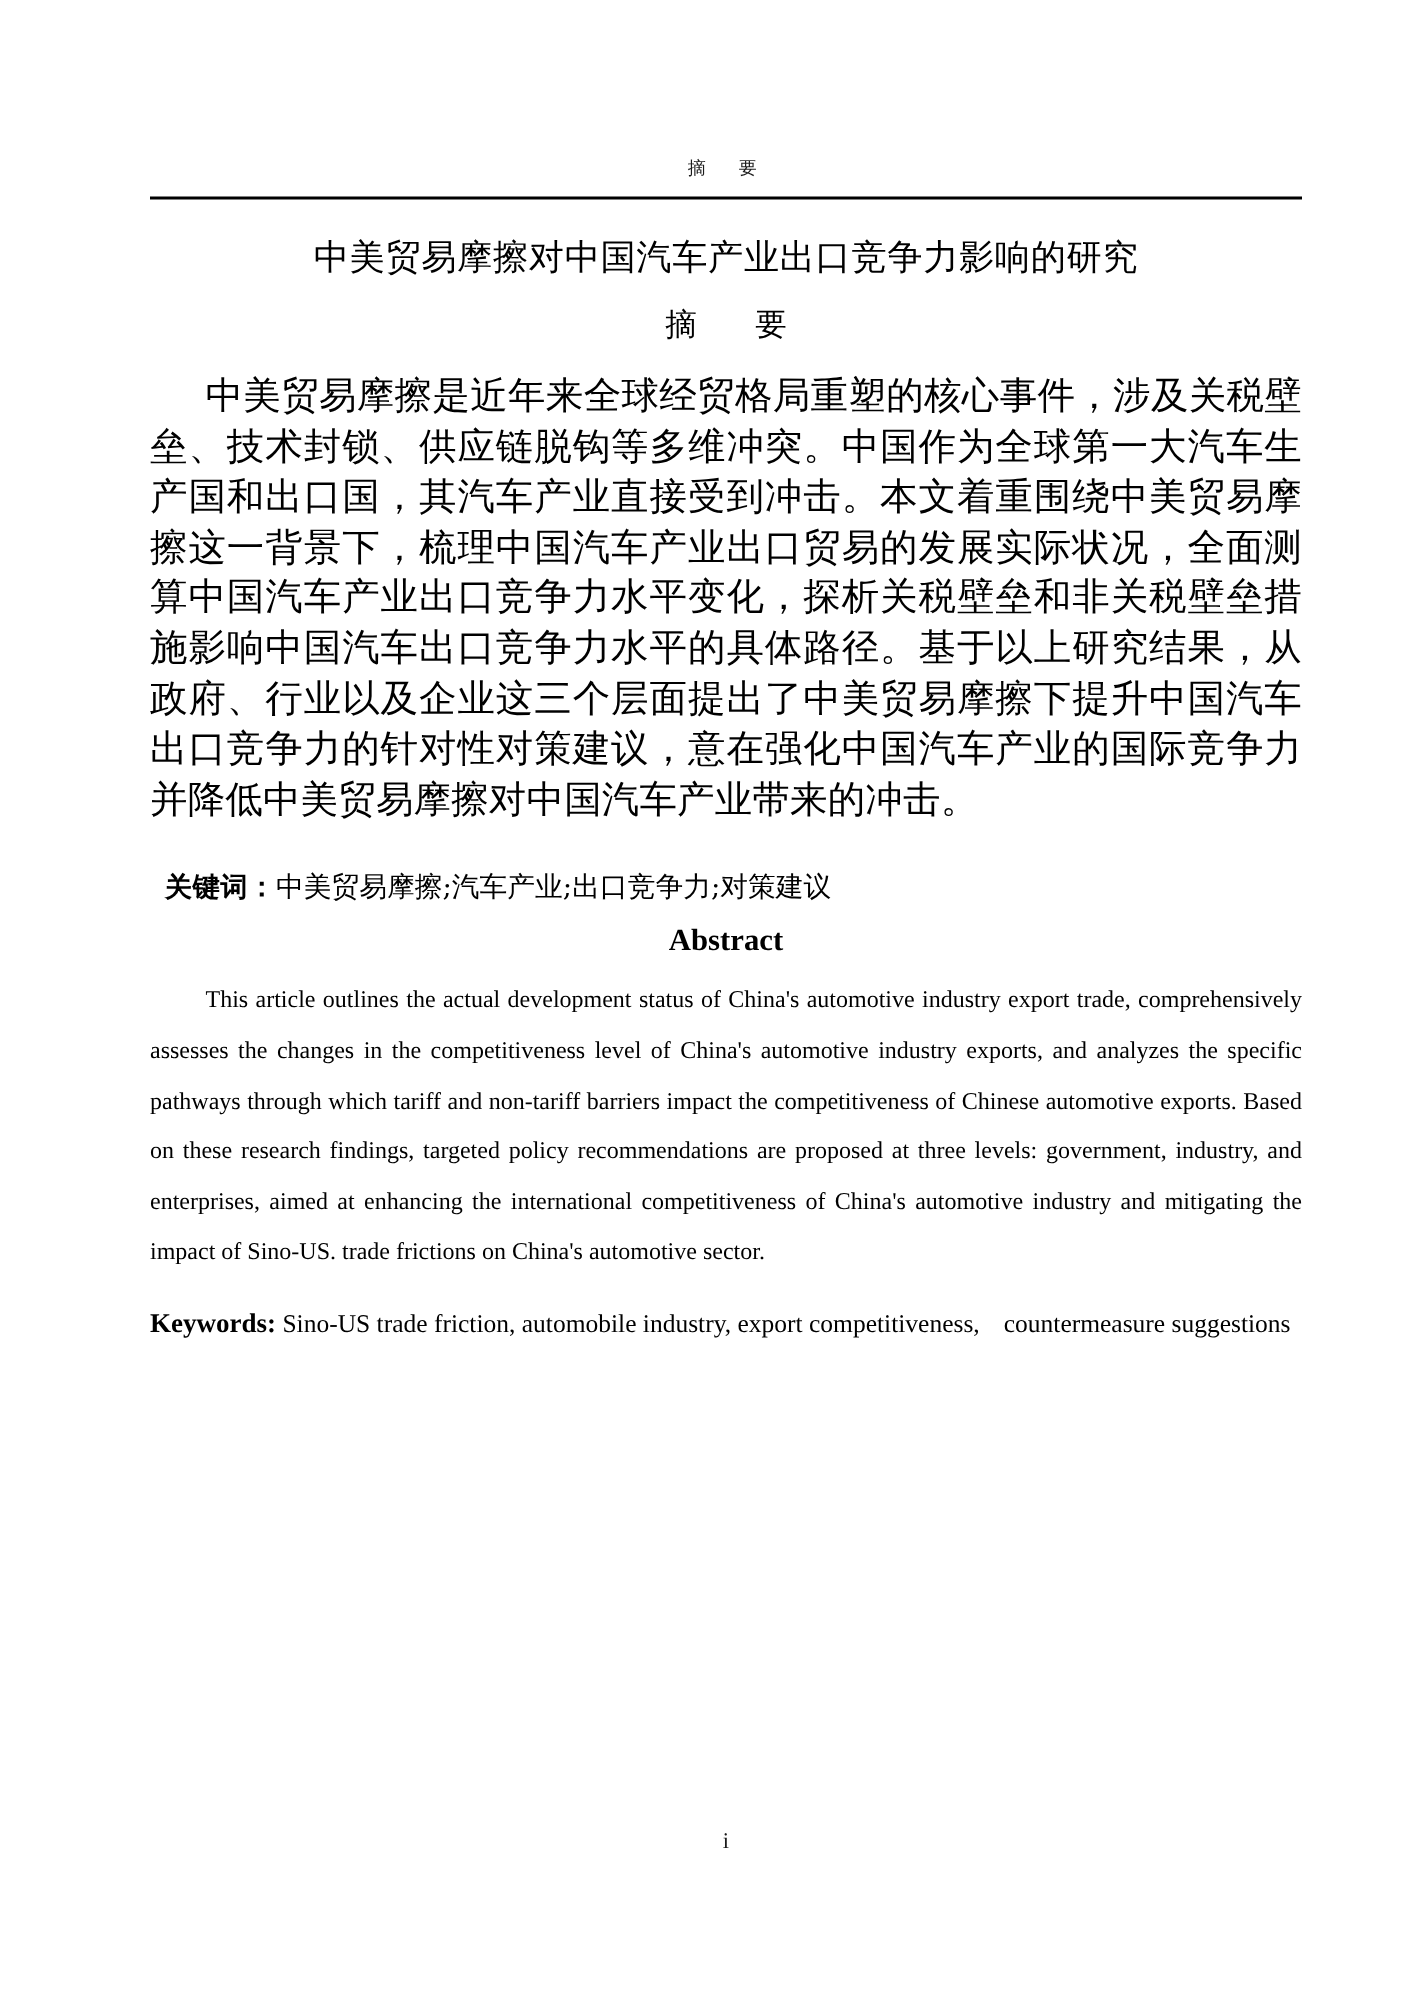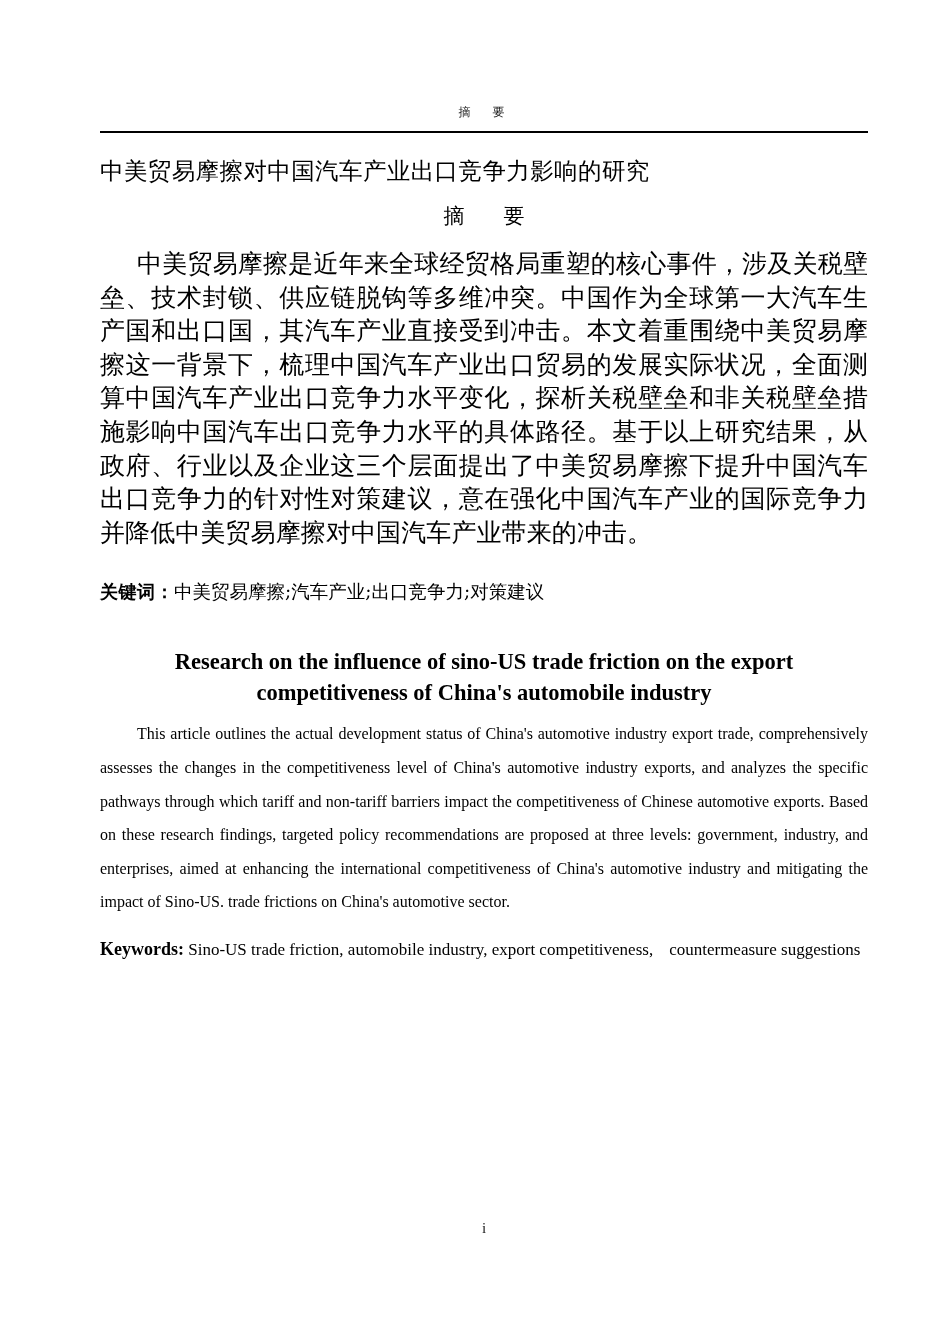--- a/index.html
+++ b/index.html
@@ -54,21 +54,21 @@
     left: 100px;
     top: 143px;
     width: 768px;
   }
 
   
   .cn-title {
     font-family: "DejaVu Sans", "Liberation Sans", sans-serif;
     font-size: 23.5px;
     font-weight: 400;
-    text-align: left;
+    text-align: center;
     line-height: 40px;
     margin: 8px 0 0 0;
     letter-spacing: 0.4px;
   }
   .cn-sub {
     font-family: "DejaVu Sans", "Liberation Sans", sans-serif;
     font-size: 21px;
     font-weight: 400;
     text-align: center;
     line-height: 34px;
@@ -87,21 +87,21 @@
     text-indent: 37px;
     margin: 14px 0 0 0;
     letter-spacing: 0.1px;
   }
 
   
   .cn-keywords {
     font-family: "DejaVu Serif", "Liberation Serif", serif;
     font-size: 18.5px;
     line-height: 33px;
-    margin: 26px 0 0 0;
+    margin: 26px 0 0 10px;
     text-align: left;
   }
   .cn-keywords .kw-label {
     font-family: "DejaVu Sans", "Liberation Sans", sans-serif;
     font-weight: 700;
     font-size: 18px;
     letter-spacing: 0.5px;
   }
   .cn-keywords .kw-value {
     font-family: "DejaVu Serif", "Liberation Serif", serif;
@@ -187,25 +187,22 @@
     <h1 class="cn-title">中美贸易摩擦对中国汽车产业出口竞争力影响的研究</h1>
 
     <h2 class="cn-sub">摘　要</h2>
 
     <p class="cn-body">中美贸易摩擦是近年来全球经贸格局重塑的核心事件，涉及关税壁垒、技术封锁、供应链脱钩等多维冲突。中国作为全球第一大汽车生产国和出口国，其汽车产业直接受到冲击。本文着重围绕中美贸易摩擦这一背景下，梳理中国汽车产业出口贸易的发展实际状况，全面测算中国汽车产业出口竞争力水平变化，探析关税壁垒和非关税壁垒措施影响中国汽车出口竞争力水平的具体路径。基于以上研究结果，从政府、行业以及企业这三个层面提出了中美贸易摩擦下提升中国汽车出口竞争力的针对性对策建议，意在强化中国汽车产业的国际竞争力并降低中美贸易摩擦对中国汽车产业带来的冲击。</p>
 
     <p class="cn-keywords">
       <span class="kw-label">关键词：</span><span class="kw-value">中美贸易摩擦;汽车产业;出口竞争力;对策建议</span>
     </p>
 
-    <h1 class="en-title">
-      <span>Research on the influence of sino-US trade friction on the export</span>
-      <span>competitiveness of China's automobile industry</span>
-    </h1>
-
+
+    <h2 class="en-sub">Abstract</h2>
 
     <p class="en-body">This article outlines the actual development status of China's automotive industry export trade, comprehensively assesses the changes in the competitiveness level of China's automotive industry exports, and analyzes the specific pathways through which tariff and non-tariff barriers impact the competitiveness of Chinese automotive exports. Based on these research findings, targeted policy recommendations are proposed at three levels: government, industry, and enterprises, aimed at enhancing the international competitiveness of China's automotive industry and mitigating the impact of Sino-US. trade frictions on China's automotive sector.</p>
 
     <p class="en-keywords">
       <span class="kw-label">Keywords:</span>
       <span class="kw-value">Sino-US trade friction, automobile industry, export competitiveness,</span><span class="kw-gap"></span><span class="kw-value">countermeasure suggestions</span>
     </p>
 
   </div>
 

